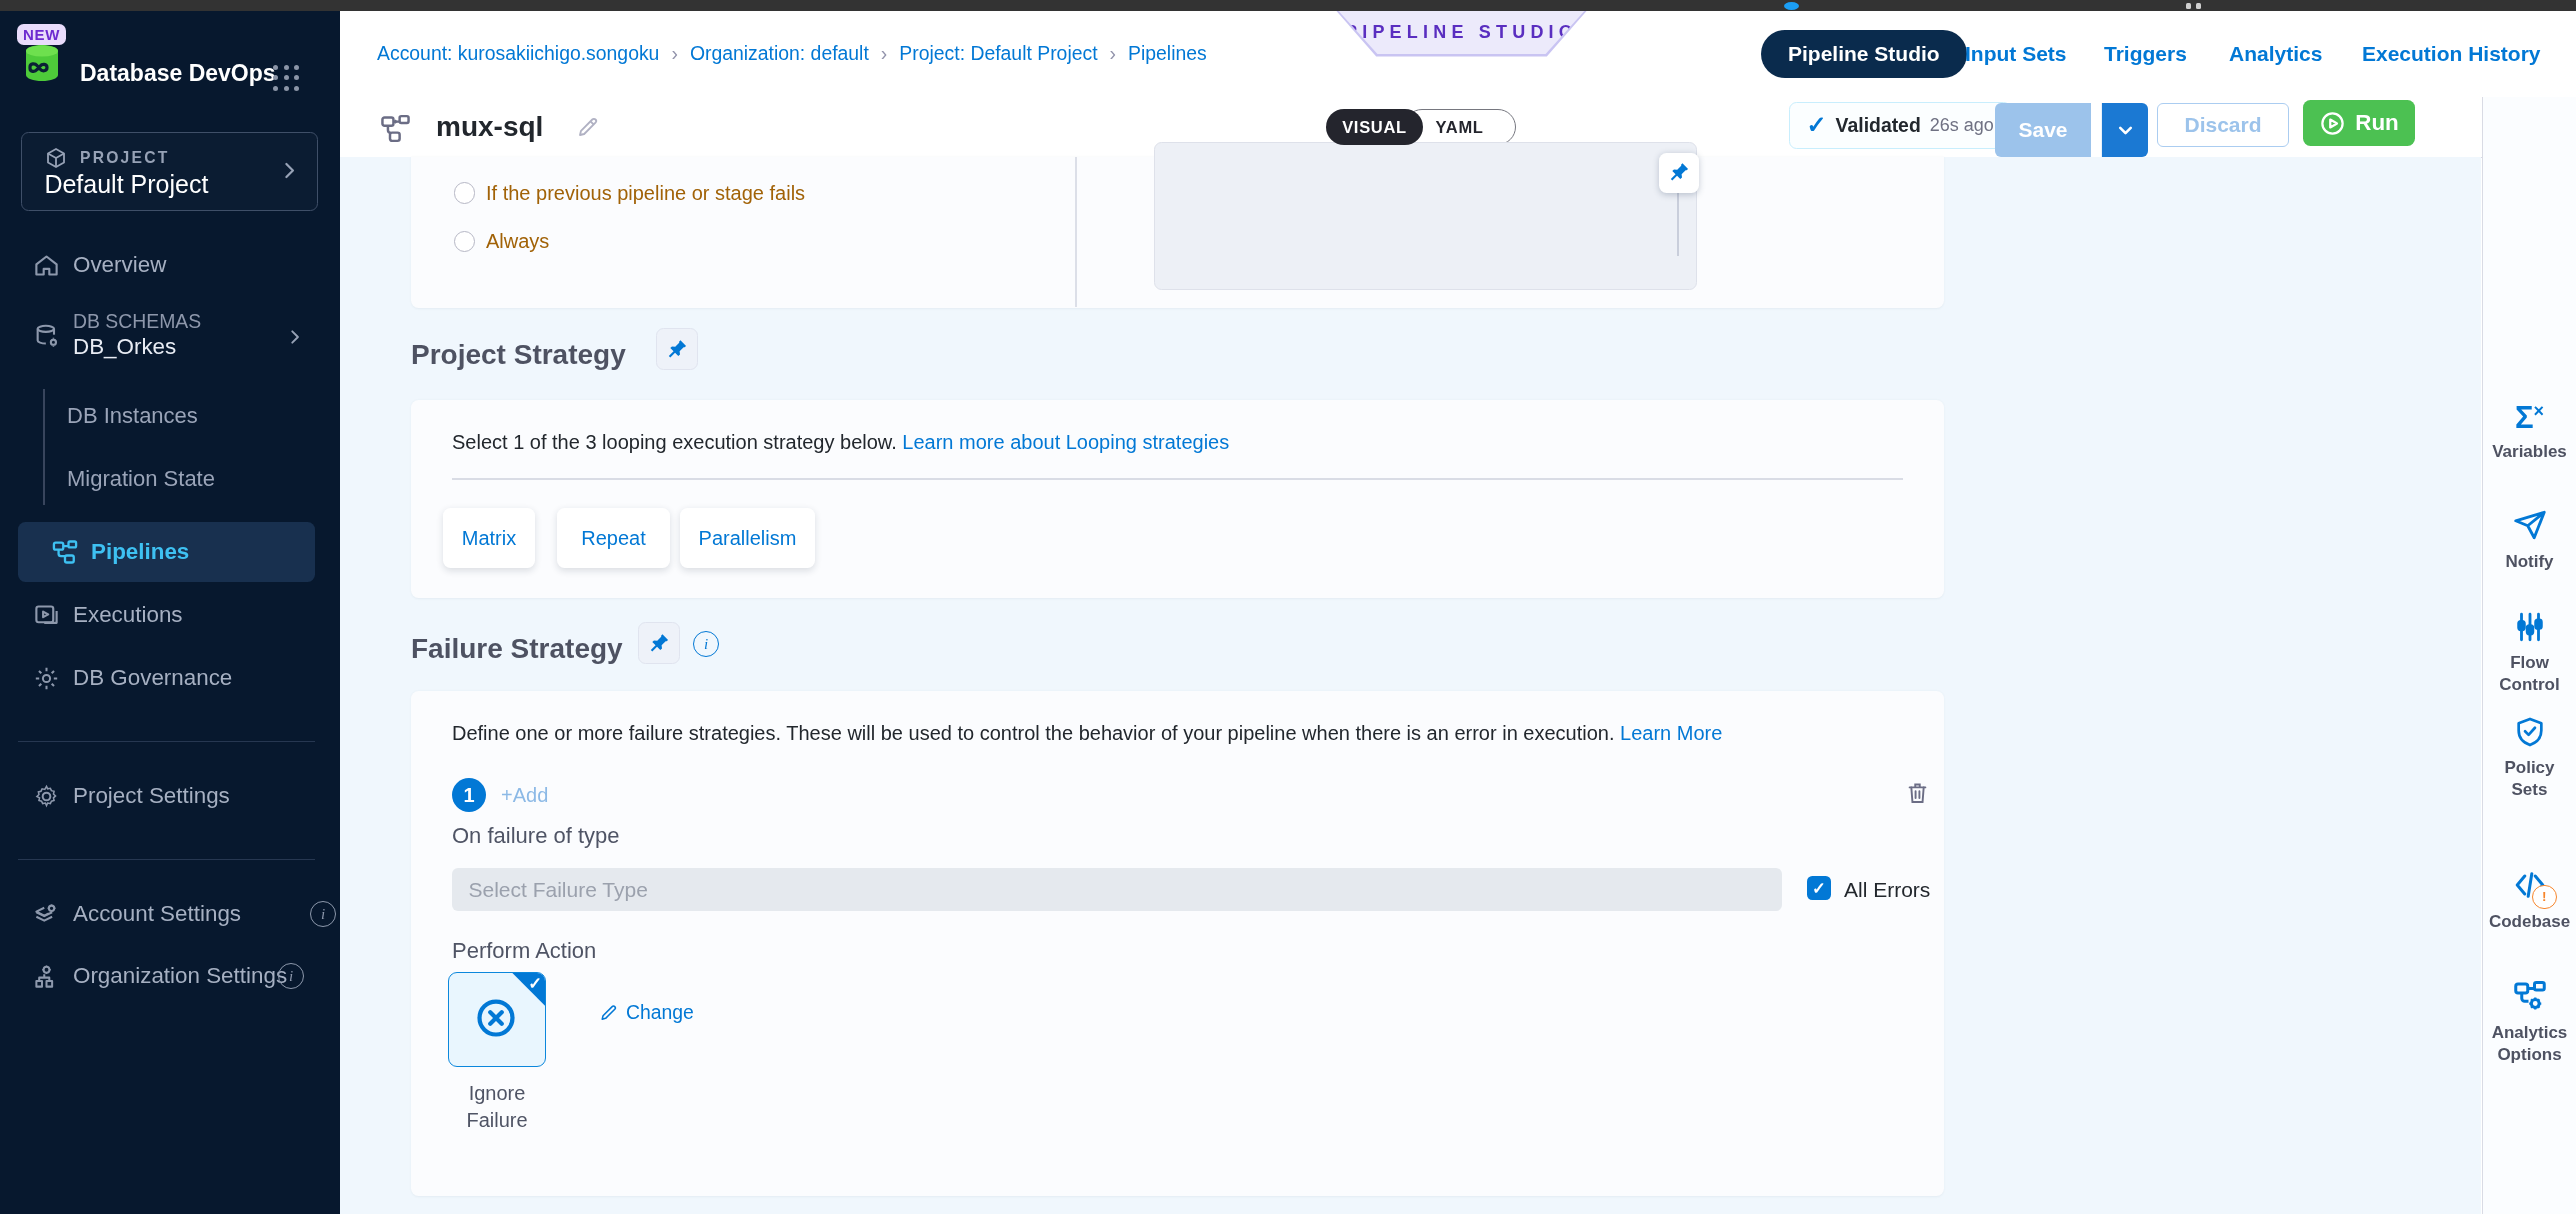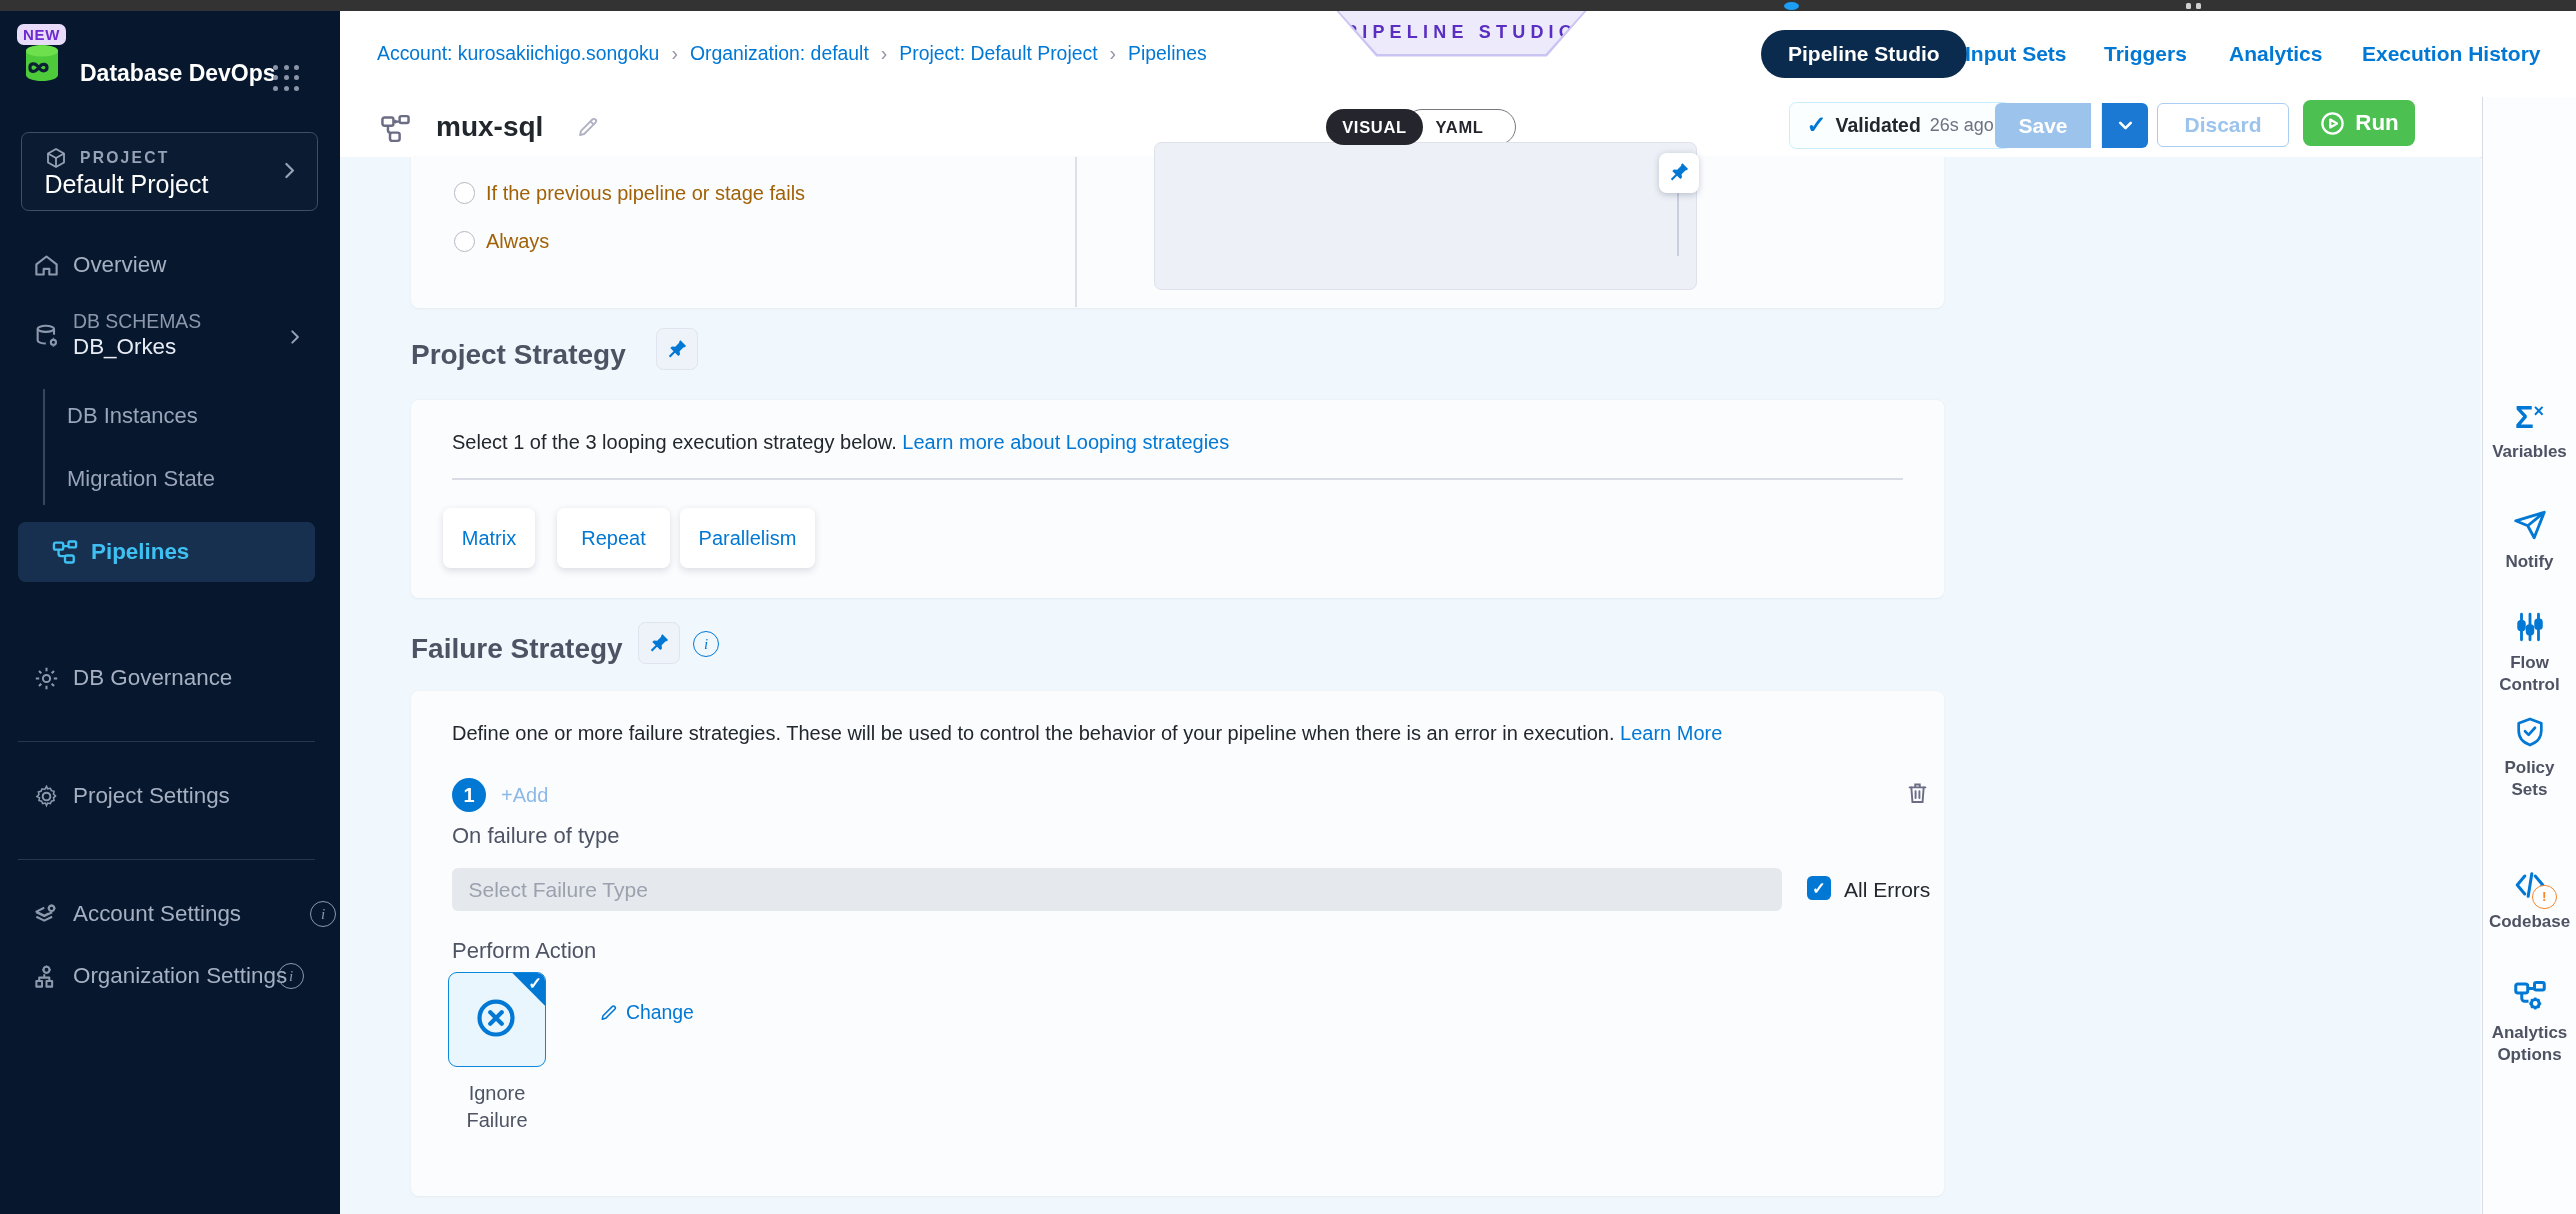--- a/index.html
+++ b/index.html
@@ -58,21 +58,21 @@
   .toggle{position:absolute;left:986px;top:12px;height:36px;display:flex;}
   .tseg{height:36px;border-radius:747px;display:flex;align-items:center;justify-content:center;
         font-size:16.5px;font-weight:bold;letter-spacing:0.7px;}
   .tvisual{width:97px;background:#24252d;color:#fff;z-index:2;}
   .tyaml{width:112px;background:#fff;border:1.5px solid #76777f;color:#24252d;margin-left:-19.4px;box-sizing:border-box;}
   .validated{position:absolute;left:1449px;top:4.5px;height:45px;border:1.5px solid #c8eefd;background:#fbfeff;
              border-radius:7.5px;display:flex;align-items:center;gap:9px;padding:0 16.5px;}
   .validated .vck{color:#0278d5;font-size:24px;font-weight:bold;}
   .validated .vtx{color:#22272d;font-size:19.4px;font-weight:bold;}
   .validated .vago{color:#6f7183;font-size:18px;}
-  .savegrp{position:absolute;left:1655px;top:6px;height:45px;display:flex;gap:10px;}
+  .savegrp{position:absolute;left:1655px;top:6px;height:54px;display:flex;gap:10px;}
   .savebtn{width:96px;background:#9cc3eb;color:#fff;font-size:21px;font-weight:bold;border-radius:6px 0 0 6px;
            display:flex;align-items:center;justify-content:center;cursor:pointer;}
   .savedd{width:46px;background:#1b79d3;border-radius:0 6px 6px 0;border-left:1.5px solid #e8f1fa;
           display:flex;align-items:center;justify-content:center;cursor:pointer;}
   .discard{position:absolute;left:1817px;top:6px;width:130px;height:42px;background:#fff;border:1.5px solid #abcdf1;
            border-radius:6px;color:#9cc3eb;font-size:21px;font-weight:bold;display:flex;align-items:center;justify-content:center;cursor:pointer;}
   .runbtn{position:absolute;left:1963px;top:3px;width:112px;height:46px;background:#4cc152;border-radius:7.5px;
           color:#fff;font-size:22.4px;font-weight:bold;display:flex;align-items:center;justify-content:center;gap:9px;cursor:pointer;}
 
   
@@ -220,20 +220,30 @@
         <svg width="28" height="28" viewBox="0 0 24 24" fill="none" stroke="currentColor" stroke-width="2">
           <rect x="2.5" y="4" width="8" height="6" rx="1.5"></rect>
             <rect x="15" y="3" width="6.5" height="5" rx="1.2"></rect>
           <rect x="12" y="15" width="7.5" height="6" rx="1.5"></rect>
           <path d="M10.5 7 H15 M6.5 10 v3.5 a2 2 0 0 0 2 2 H12"></path>
         </svg>
       </span>
       <span class="lb">Pipelines</span>
     </div>
 
+    <div class="navitem abs" style="top:580px;">
+      <span class="ic">
+        <svg width="27" height="27" viewBox="0 0 24 24" fill="none" stroke="currentColor" stroke-width="1.9" stroke-linejoin="round">
+          <rect x="3" y="4" width="15" height="14" rx="2"></rect>
+            <path d="M9 8.5 L13.5 11 L9 13.5 Z"></path>
+            <path d="M21 8 V18.5 H10"></path>
+        </svg>
+      </span>
+      <span class="lb">Executions</span>
+    </div>
 
     <div class="navitem abs" style="top:643px;">
       <span class="ic">
         <svg width="27" height="27" viewBox="0 0 24 24" fill="none" stroke="currentColor" stroke-width="1.8">
           <circle cx="12" cy="12" r="3.2"></circle>
           <path d="M12 2.5v3M12 18.5v3M2.5 12h3M18.5 12h3M5.3 5.3l2.1 2.1M16.6 16.6l2.1 2.1M18.7 5.3l-2.1 2.1M7.4 16.6l-2.1 2.1"></path>
         </svg>
       </span>
       <span class="lb">DB Governance</span>
     </div>

